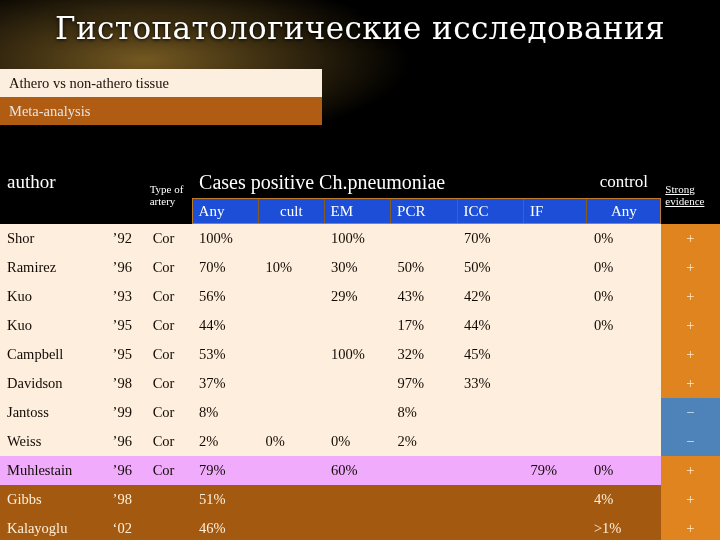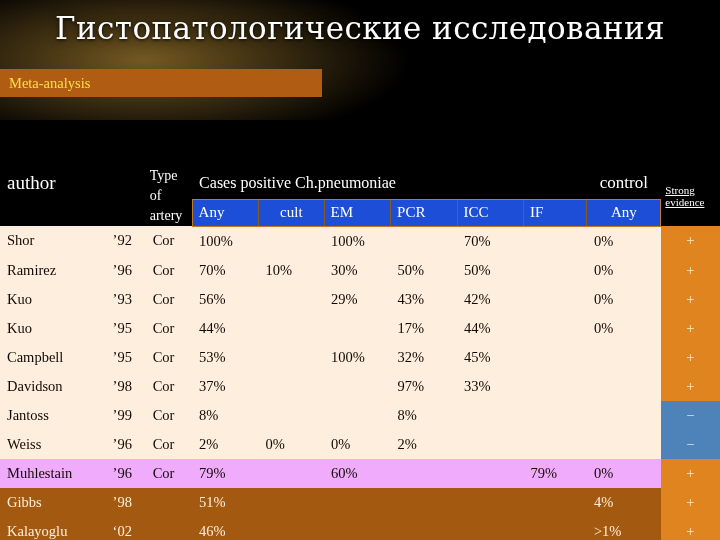--- a/index.html
+++ b/index.html
@@ -52,21 +52,21 @@
   }
 
   
   .bullets{position:absolute;left:0;top:69px;width:322px;}
   .band{
     height:28px;display:flex;align-items:center;
     padding-left:9px;font-size:14.5px;box-sizing:border-box;
   }
   .band.b1{background:#fdefdf;color:#1a1008;}
   .band.b2{background:#fadcb4;color:#1a1008;}
-  .band.b3{background:#b05c12;color:#fde047;}
+  .band.b3{background:#b05c12;color:#e5e5e5;}
 
   
   .tbl{position:absolute;left:0;top:166px;width:720px;
        border-collapse:collapse;table-layout:fixed;}
   .tbl td{padding:0;vertical-align:middle;}
 
   .hdr-cell{background:#000;color:#fff;}
   .hdr-top{height:32px;}
   .hdr-sub{height:24px;}
 
@@ -76,22 +76,22 @@
   .c-any{width:63px;}
   .c-cult{width:62px;}
   .c-em{width:63px;}
   .c-pcr{width:63px;}
   .c-icc{width:63px;}
   .c-if{width:60px;}
   .c-ctrl{width:70px;}
   .c-ev{width:56px;}
 
   .h-author{font-size:19px;}
-  .h-type{font-size:14px;line-height:20px;padding-left:4px !important;}
-  .h-cases{font-size:16px;padding-left:7px !important;}
+  .h-type{font-size:11px;line-height:12px;padding-left:4px !important;}
+  .h-cases{font-size:20px;padding-left:7px !important;}
   .h-control{font-size:17px;text-align:center;}
   .h-strong{font-size:11px;line-height:12px;padding-left:4px !important;text-decoration:underline;}
   .subh{
     background:#1d4ed8;color:#fff;font-size:15px;
     border-top:1px solid #c07a24;border-bottom:1px solid #c07a24;
     border-left:1px solid #8a5a1c;
     padding-left:6px !important;height:24px;
   }
   .subh.first{border-left:1px solid #c07a24;}
   .subh.last{border-right:1px solid #c07a24;}
@@ -116,20 +116,23 @@
   <div class="bg-gold"></div>
   <div class="bg-swoosh2"></div>
   <div class="bg-swoosh3"></div>
   <div class="bg-swoosh"></div>
   <div class="bg-lowerdark"></div>
   <div class="bg-glow"></div>
 
   <div class="title">Гистопатологические исследования</div>
 
   <div class="bullets">
+    <div class="band b1">
+      <span>Athero vs non-athero tissue</span>
+    </div>
     <div class="band b3">
       <span>Meta-analysis</span>
     </div>
   </div>
 
   <table class="tbl">
     <colgroup>
       <col class="c-author">
         <col class="c-year">
         <col class="c-type">

